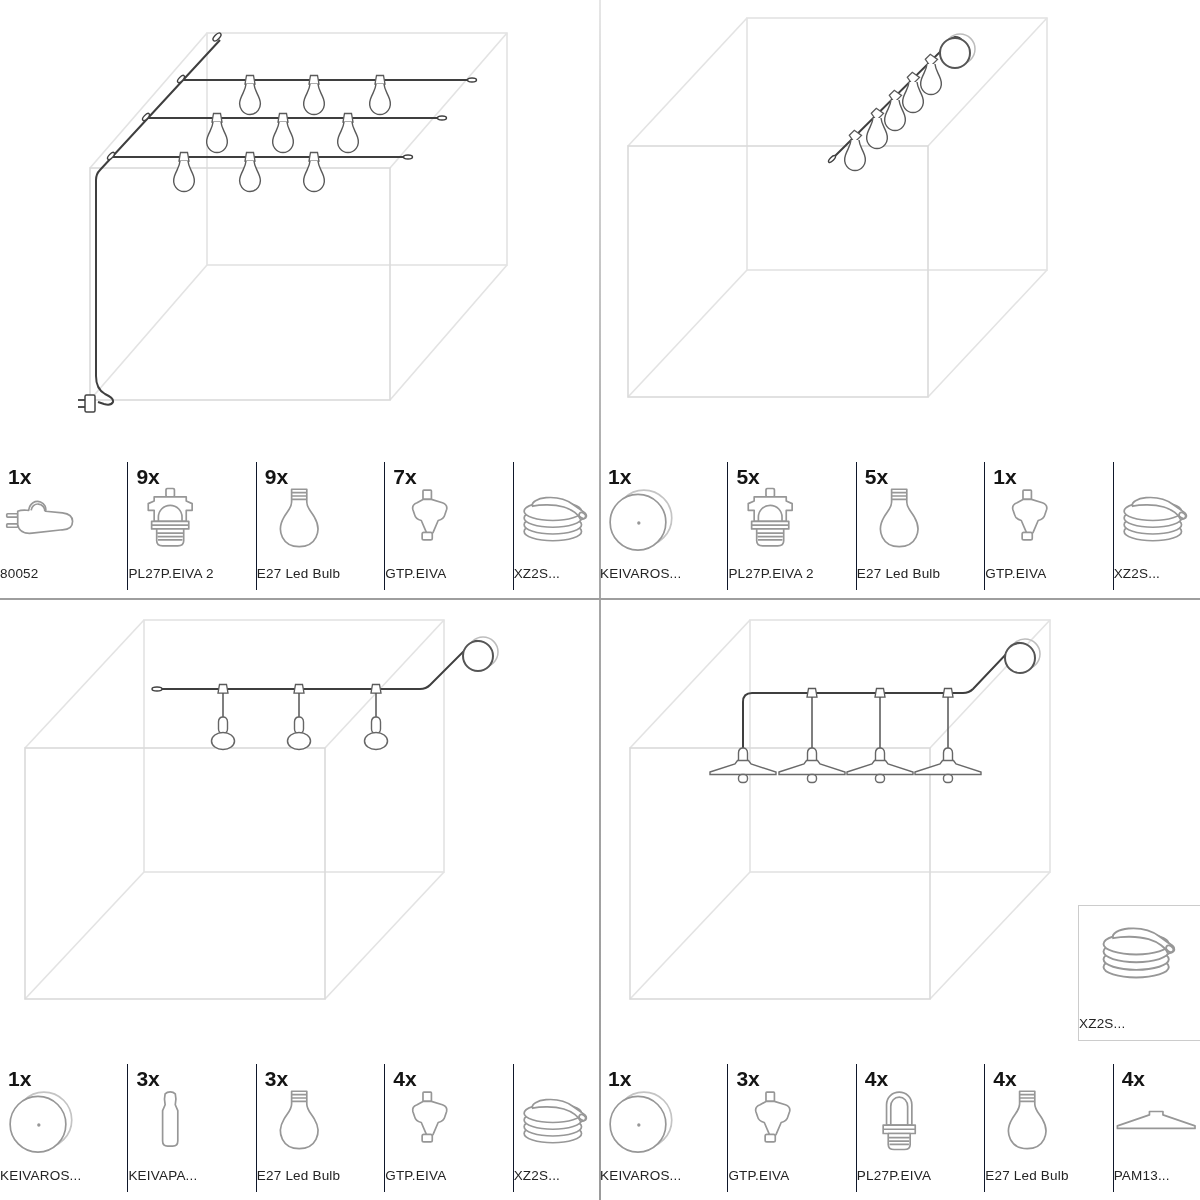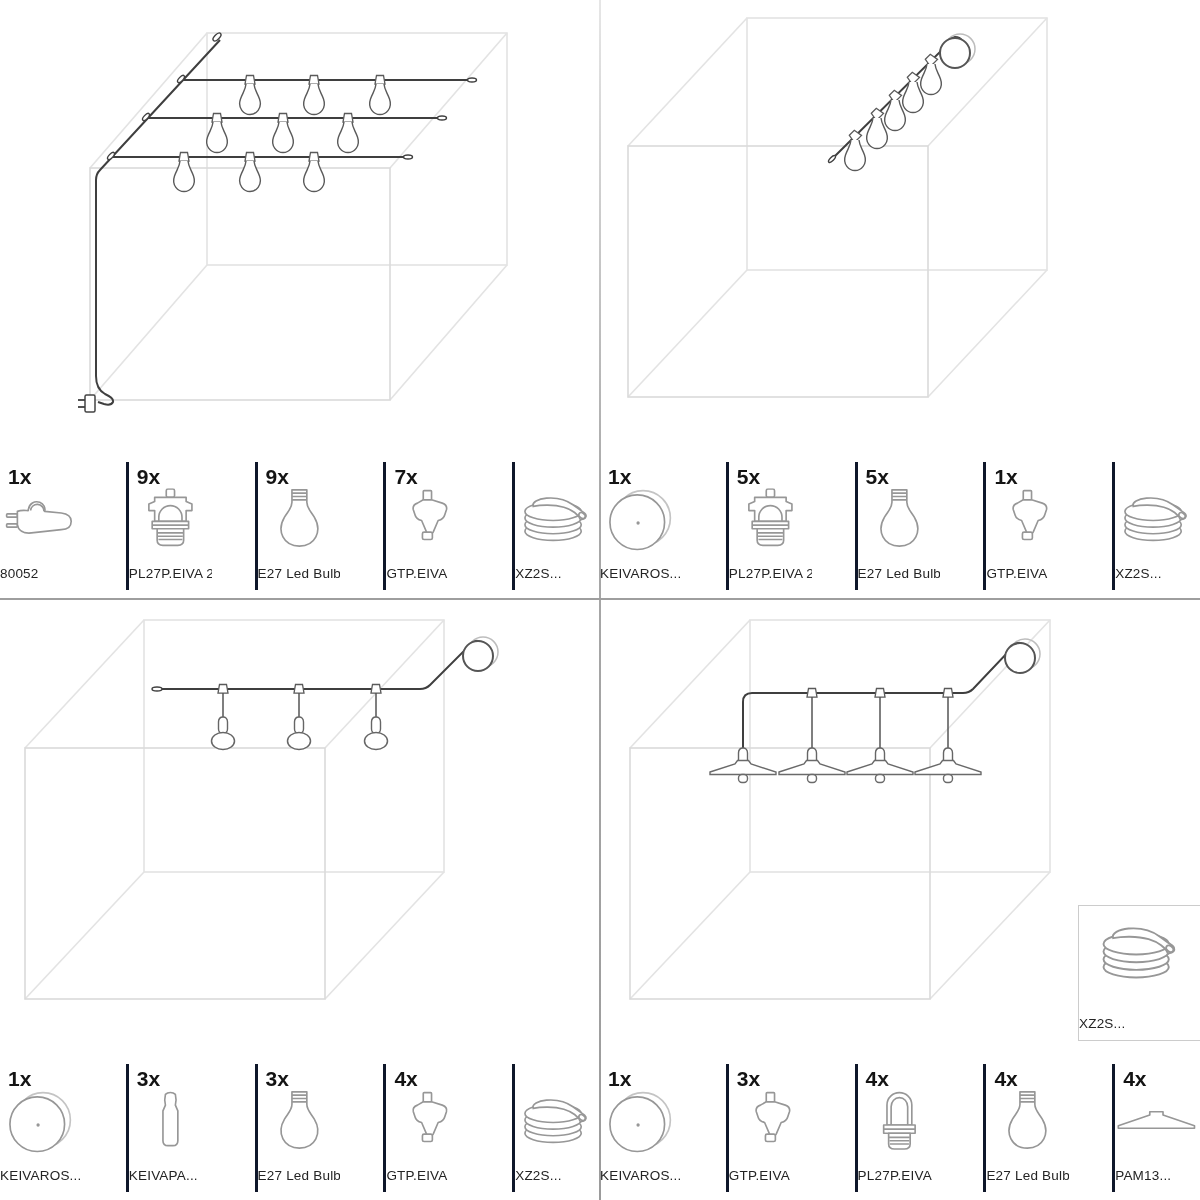--- a/index.html
+++ b/index.html
@@ -3,21 +3,21 @@
 <meta charset="utf-8">
 <style>
   html,body{margin:0;padding:0;background:#fff;}
   body{width:1200px;height:1200px;position:relative;overflow:hidden;
        font-family:"Liberation Sans","DejaVu Sans",sans-serif;}
   .quad{position:absolute;width:600px;height:598px;}
   #q0{left:0;top:0;} #q1{left:600px;top:0;} #q2{left:0;top:602px;} #q3{left:600px;top:602px;}
   svg.diagram{position:absolute;left:0;top:0;width:600px;height:437px;display:block;}
   .parts-row{position:absolute;top:462px;left:0;right:2px;height:128px;display:flex;background:#fff;}
   .cell{position:relative;flex:1 1 0;min-width:0;}
-  .cell + .cell{border-left:3px solid #0f172a;margin-left:43px;}
+  .cell + .cell{border-left:1px solid #0f172a;margin-left:43px;}
   .qty{position:absolute;top:3px;left:8px;font-size:21px;font-weight:bold;color:#141414;}
   .icon-wrap{position:absolute;top:18px;left:0;right:0;height:80px;
              display:flex;align-items:center;justify-content:center;}
   .part-icon{width:96px;height:75px;}
   .lbl{position:absolute;bottom:9px;left:0;right:0;
        font-size:13.5px;color:#242424;letter-spacing:0.2px;white-space:nowrap;
        overflow:hidden;}
   .float-cell{position:absolute;right:0;top:303px;width:121px;height:134px;
               background:#fff;border:1px solid #ccc;border-right:none;}
   .float-cell .icon-wrap{top:8px;}

